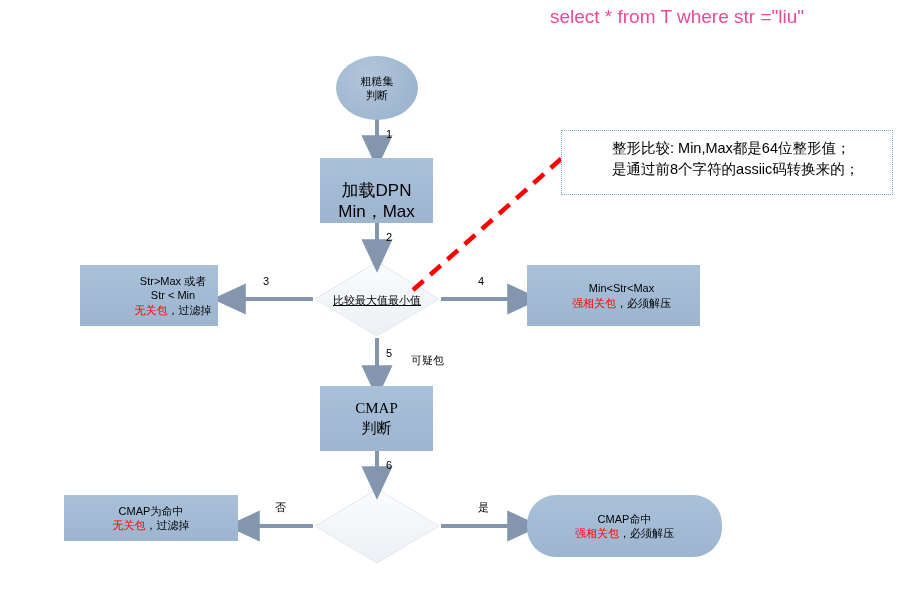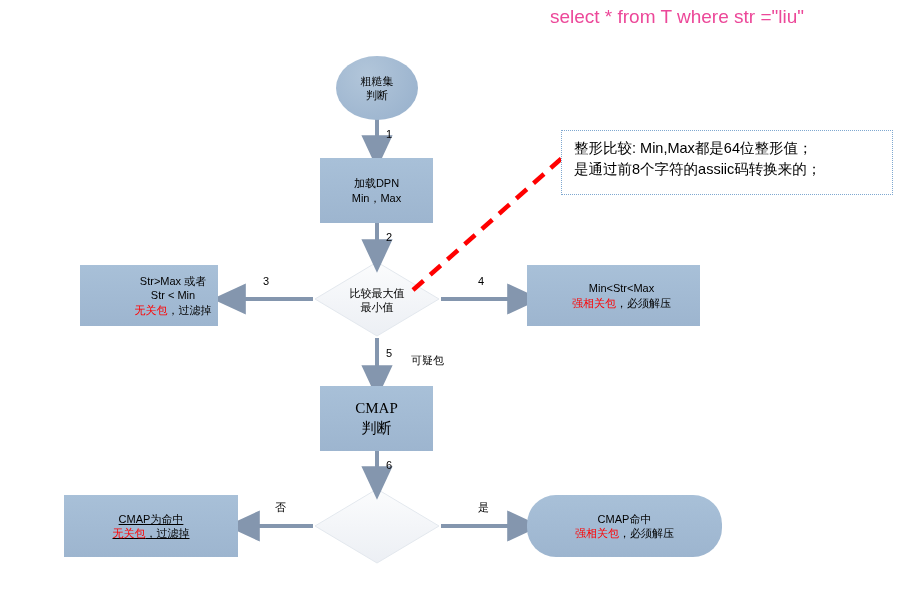--- a/index.html
+++ b/index.html
@@ -48,26 +48,27 @@
   .node .ln {
     display: block;
     white-space: nowrap;
   }
   .red {
     color: #ff0000;
   }
   .diamond-label {
     position: absolute;
     display: flex;
-    flex-direction: column;
+    flex-direction: row;
     align-items: center;
     justify-content: center;
     text-align: center;
     line-height: 1.3;
     color: #000000;
+    text-decoration: underline;
   }
   .edge-label {
     position: absolute;
     color: #000000;
     white-space: nowrap;
   }
   #page-title {
     position: absolute;
     left: 0;
     top: 6px;
@@ -79,22 +80,22 @@
   .callout {
     position: absolute;
     box-sizing: border-box;
     border: 1px dotted #7fa8d0;
     background: #ffffff;
     color: #000000;
     padding: 7px 10px 9px 12px;
     line-height: 1.45;
     font-size: 14.5px;
   }
-  .callout .ln { display: block; white-space: nowrap; }
-  .fs17 { font-size: 11px; }
+  .callout .ln { display: block; white-space: nowrap; margin-left: 38px; }
+  .fs17 { font-size: 17px; justify-content: flex-end; }
   .fs16 { font-size: 11px; }
   .fs15 { font-size: 15px; }
   .fs14 { font-size: 14px; }
 </style>
 </head>
 <body>
 
 <div id="canvas">
 
   <div id="page-title">select * from T where str ="liu"</div>
@@ -158,21 +159,21 @@
     <span class="ln">Min&lt;Str&lt;Max</span>
     <span class="ln"><span class="red">强相关包</span><span>，必须解压</span></span>
   </div>
 
   <div class="node proc fs15" style="left:320px; top:386px; width:113px; height:65px;font-family:Liberation Serif, serif;">
     <span class="ln">CMAP</span>
     <span class="ln">判断</span>
   </div>
 
 
-  <div class="node proc fs16" style="left:64px; top:495px; width:174px; height:62px;text-decoration:underline;">
+  <div class="node proc fs16" style="left:64px; top:495px; width:174px; height:46px;">
     <span class="ln">CMAP为命中</span>
     <span class="ln"><span class="red">无关包</span><span>，过滤掉</span></span>
   </div>
 
   <div class="node proc fs16" style="left:527px; top:495px; width:195px; height:62px;border-radius:29px;">
     <span class="ln">CMAP命中</span>
     <span class="ln"><span class="red">强相关包</span><span>，必须解压</span></span>
   </div>
 
   <div class="edge-label fs16" style="left:386px; top:128px;">1</div>

